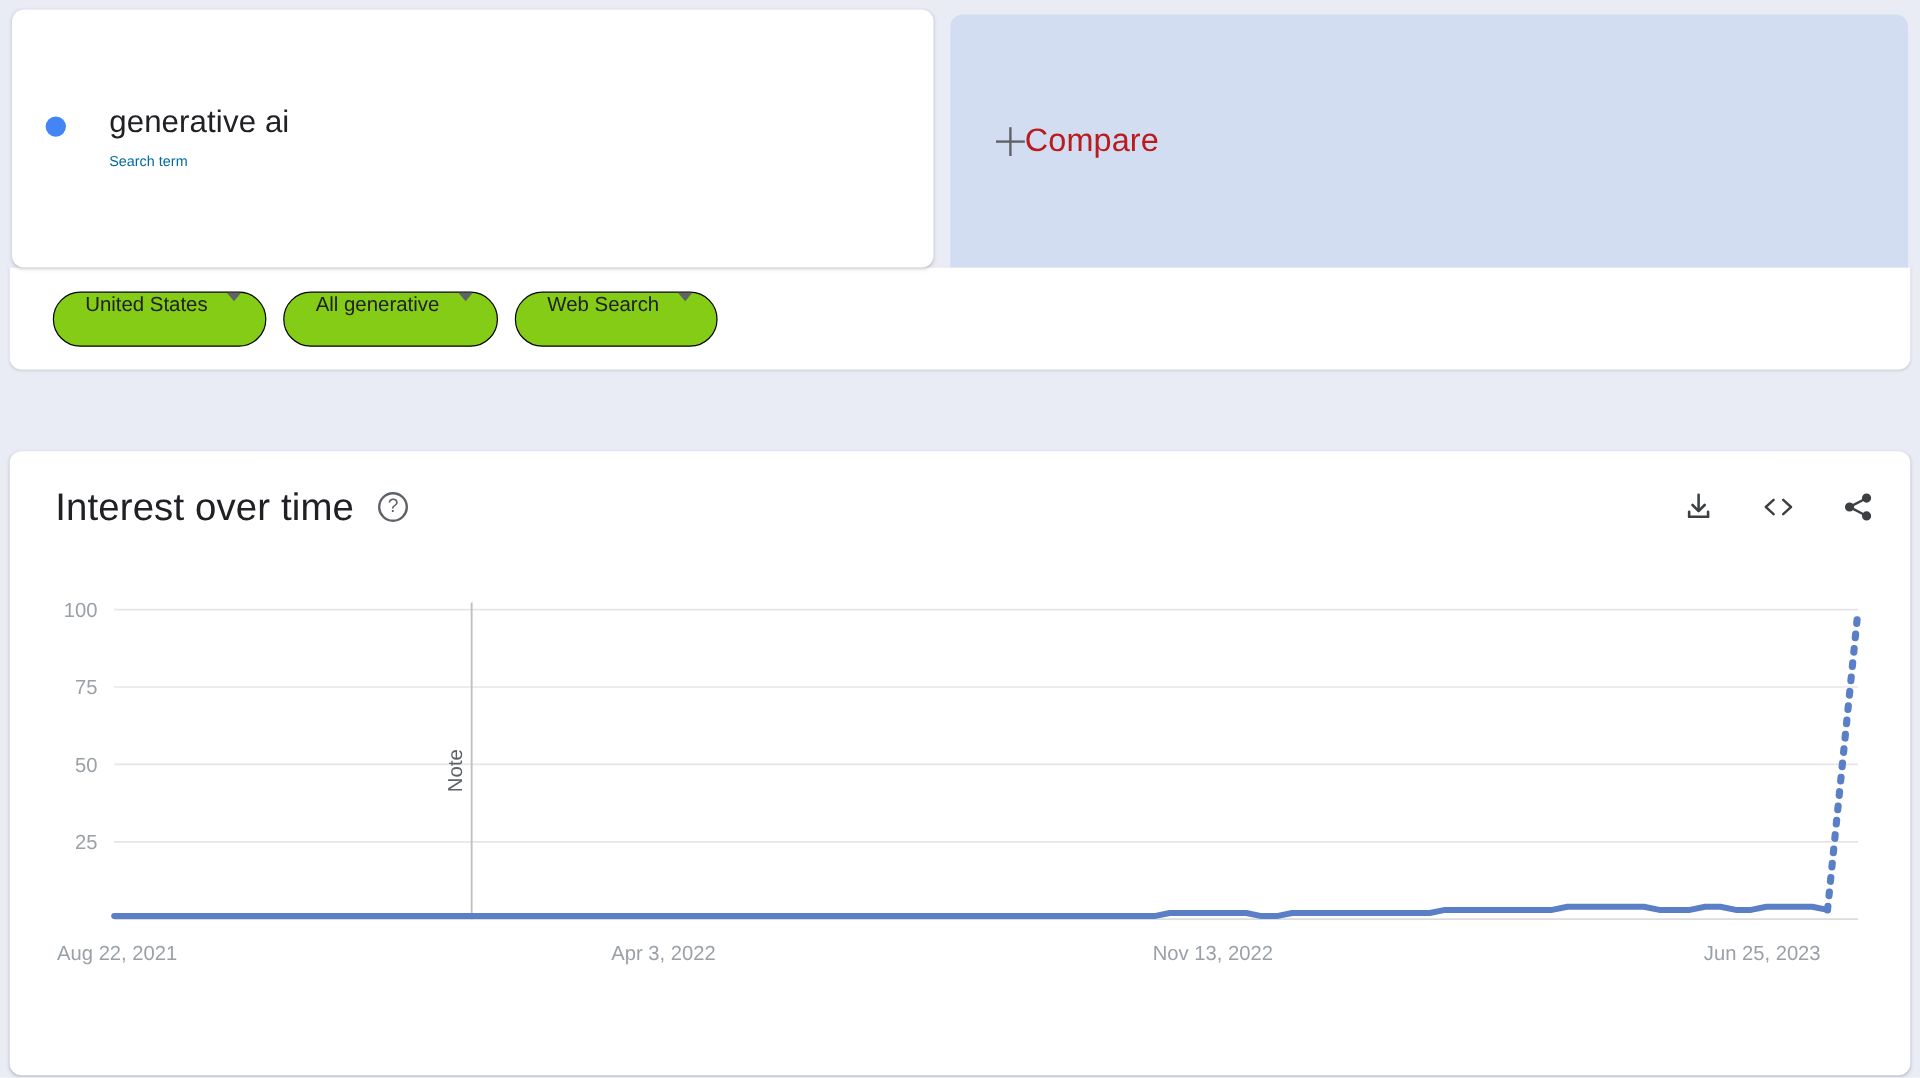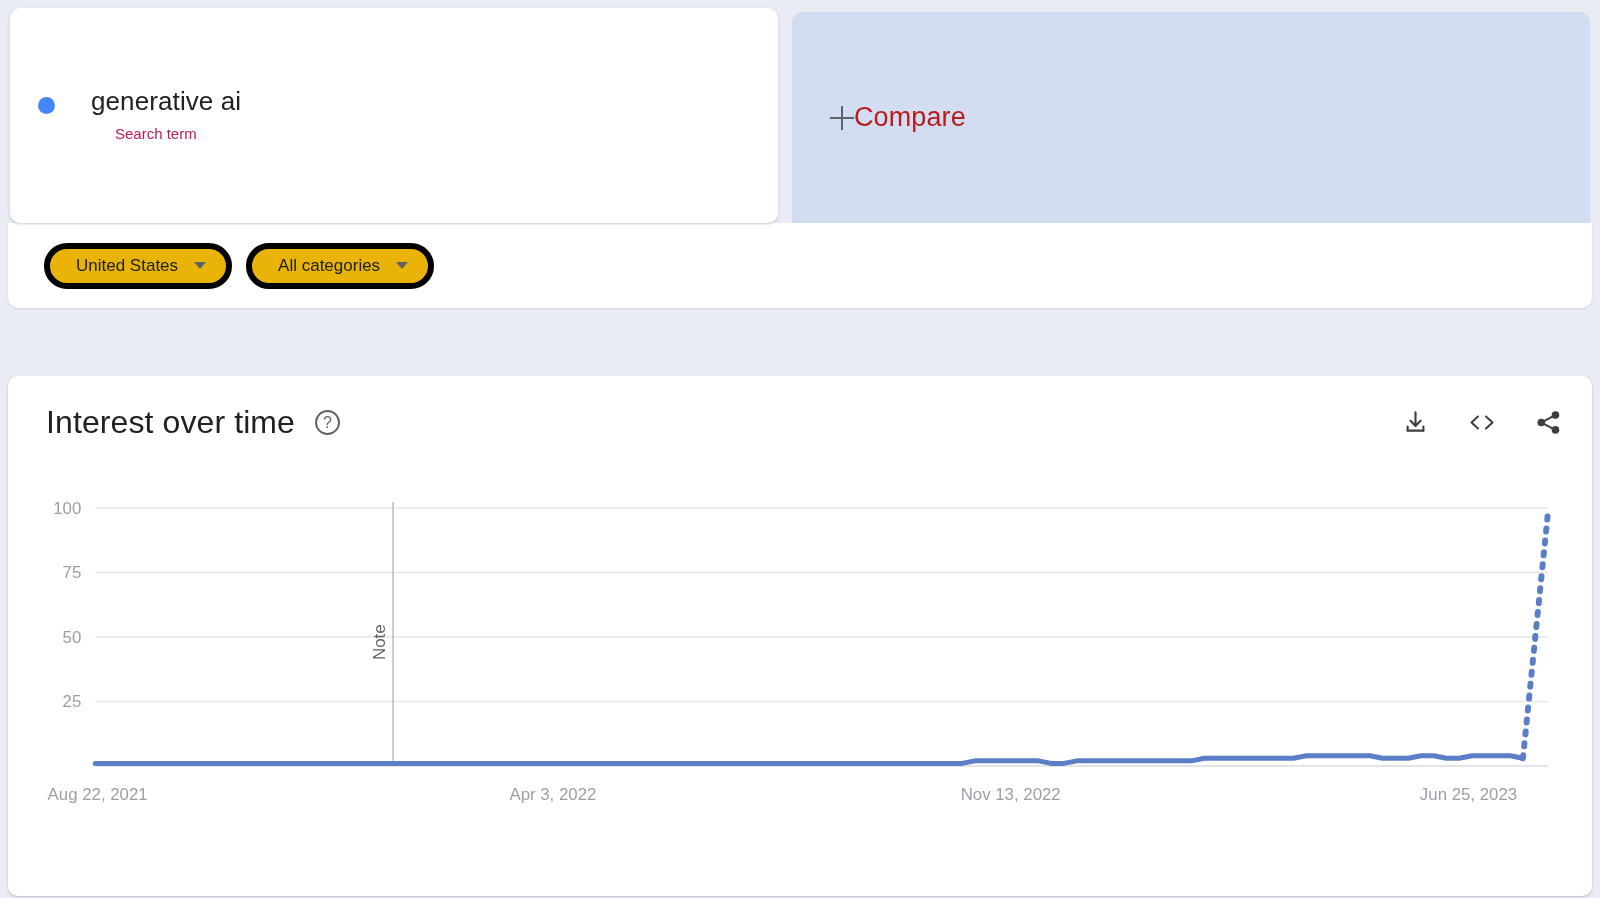--- a/index.html
+++ b/index.html
@@ -43,25 +43,24 @@
     flex: none;
   }
   .term-texts { margin-left: 36px; }
   .term-title {
     font-size: 26px;
     color: #202124;
     line-height: 32px;
     letter-spacing: .1px;
   }
   .term-sub {
-    font-size: 15px;
-    color: #be185d;
+    font-size: 12px;
+    color: #0369a1;
     line-height: 26px;
     margin-top: 4px;
-    margin-left: 24px;
   }
   .compare-card {
     flex: 1 1 auto;
     background: #d3ddf1;
     border-radius: 10px 10px 0 0;
     display: flex;
     align-items: center;
     padding-left: 38px;
     box-sizing: border-box;
     margin-top: 4px;
@@ -93,26 +92,26 @@
     border-radius: 0 0 10px 10px;
     box-shadow: 0 1px 2px rgba(60,64,67,.14);
     display: flex;
     align-items: center;
     padding-left: 36px;
     box-sizing: border-box;
     gap: 14px;
   }
   .chip {
     height: 46px;
-    border: 6px solid #000000;
+    border: 1px solid #000000;
     border-radius: 24px;
     display: flex;
-    align-items: center;
+    align-items: flex-start;
     padding: 0 20px 0 26px;
-    background: #eab308;
+    background: #84cc16;
     cursor: pointer;
     box-sizing: border-box;
   }
   .chip-label {
     font-size: 17px;
     color: #202124;
     white-space: nowrap;
   }
   .caret {
     width: 0; height: 0;
@@ -197,24 +196,28 @@
 
 <div class="filter-bar">
 
   <div class="chip">
     <span class="chip-label">United States</span>
     <span class="caret"></span>
   </div>
 
 
   <div class="chip">
-    <span class="chip-label">All categories</span>
+    <span class="chip-label">All generative</span>
     <span class="caret"></span>
   </div>
 
+  <div class="chip">
+    <span class="chip-label">Web Search</span>
+    <span class="caret"></span>
+  </div>
 </div>
 
 <div class="chart-card">
 
   <div class="chart-head">
     <span class="chart-title">Interest over time</span>
     <span class="help-icon">?</span>
 
     <div class="chart-actions">
       <span class="act">

